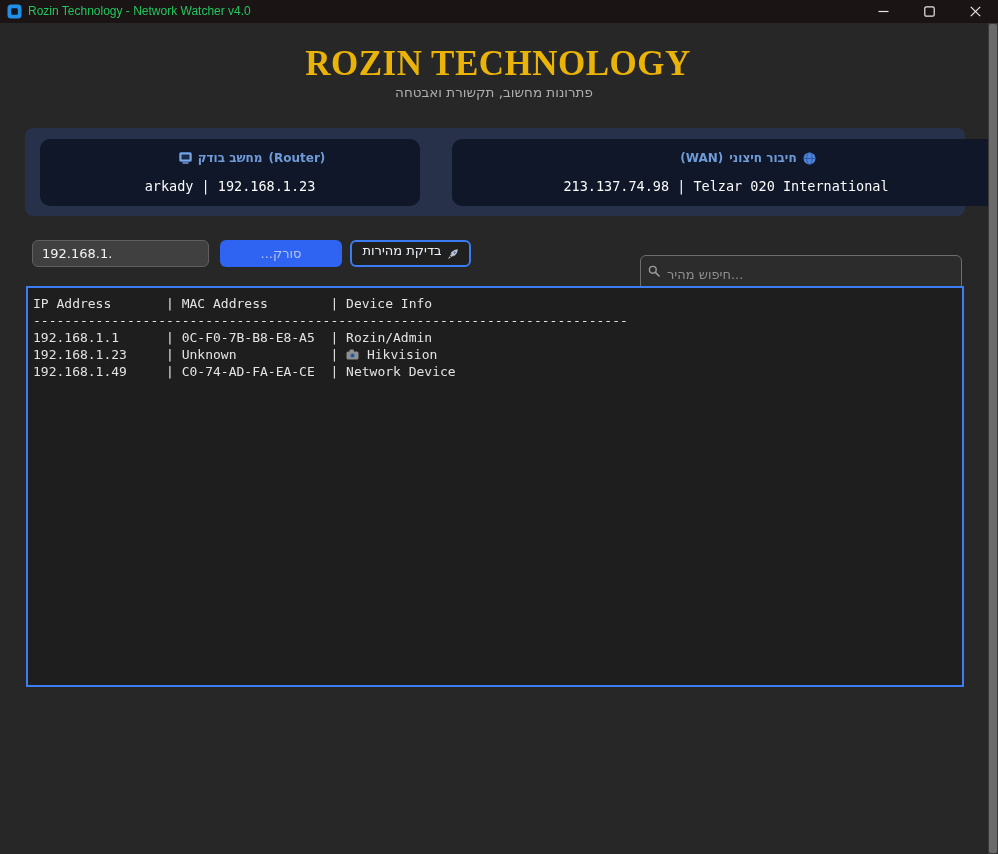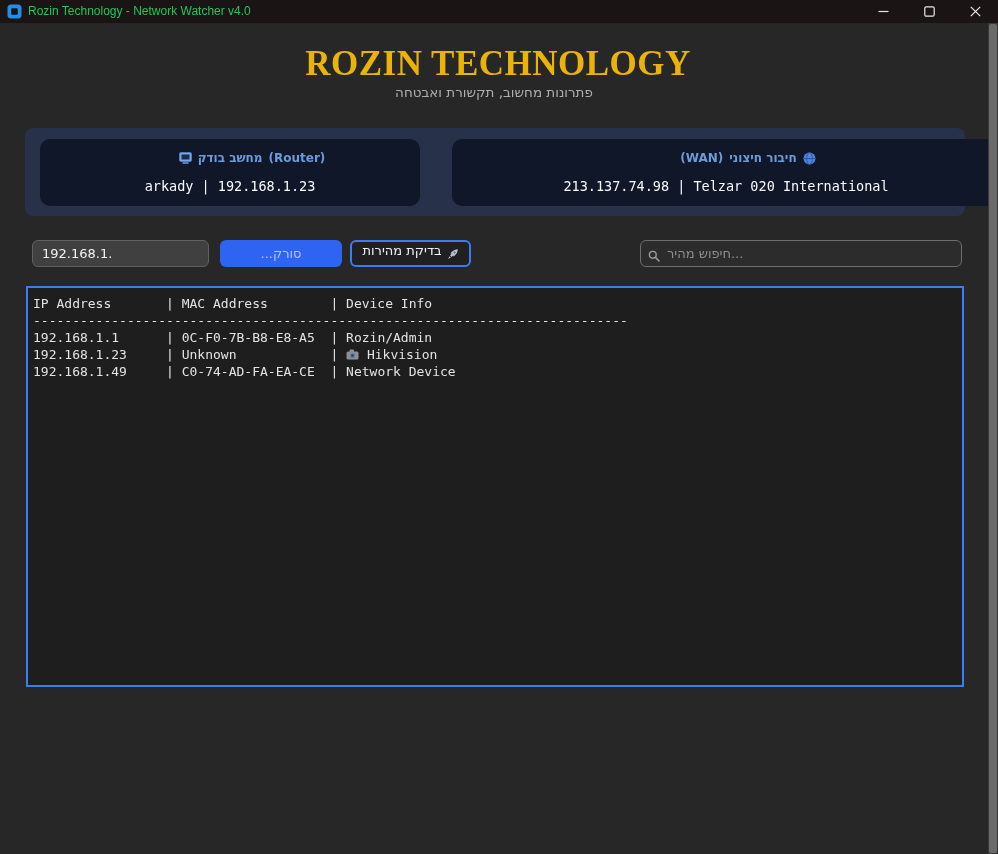--- a/index.html
+++ b/index.html
@@ -55,21 +55,21 @@
     position:absolute;left:220px;top:240px;width:122px;height:27px;
     background:#2f64f2;border:none;border-radius:6px;cursor:pointer;
     color:#b4c3ef;font-size:13px;font-family:"DejaVu Sans",sans-serif;
   }
   .speed-btn{
     position:absolute;left:350px;top:240px;width:121px;height:27px;box-sizing:border-box;
     background:#202020;border:2px solid #3b7cf0;border-radius:6px;cursor:pointer;
     color:#eef2f8;font-size:13px;font-family:"DejaVu Sans",sans-serif;
     display:flex;justify-content:center;gap:5px;
   }
-  .search-wrap{position:absolute;left:640px;top:240px;width:322px;height:27px;}
+  .search-wrap{position:absolute;left:640px;top:255px;width:322px;height:38px;}
   .search-icon{position:absolute;left:8px;top:7px;pointer-events:none;}
   .search-input{
     width:100%;height:100%;box-sizing:border-box;
     background:#2c2c2c;border:1px solid #6e6e6e;border-radius:6px;
     color:#f2f2f2;font-size:13px;font-family:"DejaVu Sans",sans-serif;
     padding:0 8px 0 26px;outline:none;
   }
   .search-input::placeholder{color:#8f8f8f;opacity:1;}
   
   .console{

